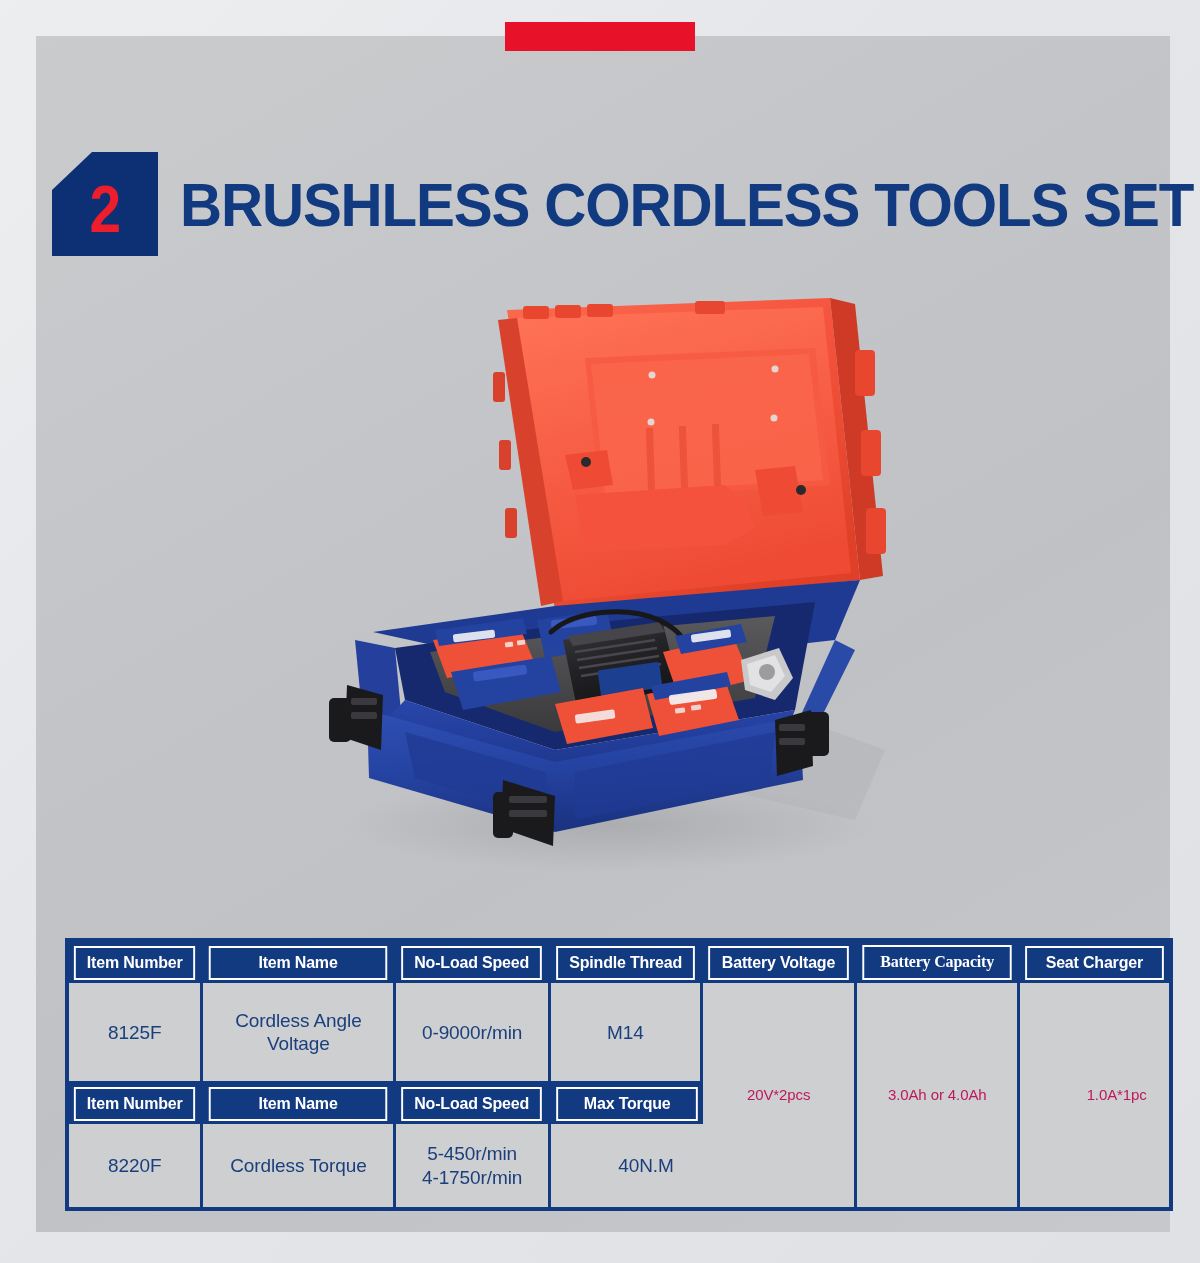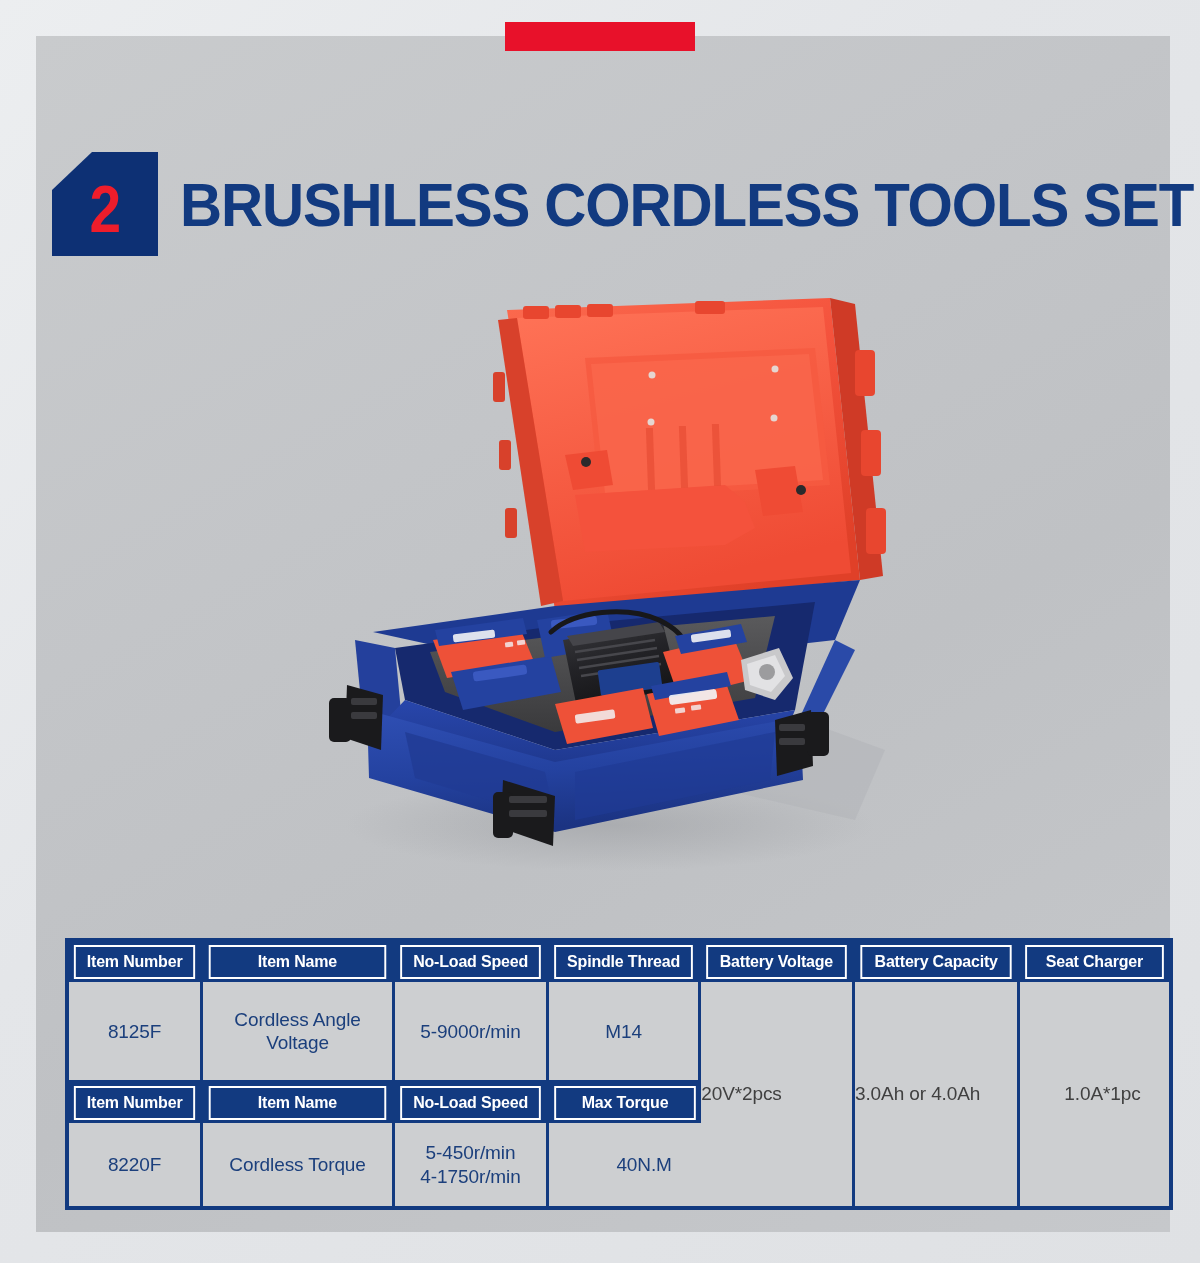--- a/index.html
+++ b/index.html
@@ -81,28 +81,28 @@
     letter-spacing:-.2px;white-space:nowrap;
     transform:scaleX(.97);
   }
   .val{
     color:#1b3f7c;font-size:19px;text-align:center;
     padding:22px 6px;line-height:1.22;letter-spacing:-.1px;
   }
   .val.tall{padding:26px 6px;}
   .val.two{padding:18px 6px;}
   .merged{
-    color:#404040;font-size:19px;text-align:left;
+    color:#be185d;font-size:15px;text-align:center;
     letter-spacing:-.1px;
   }
   .rowline td{border-top:3px solid #123a80;}
 
   
   .c1{width:130px;} .c2{width:212px;} .c3{width:150px;}
-  .c4{width:148px;} .c5{width:150px;} .c6{width:162px;} .c7{width:152px;}
+  .c4{width:148px;} .c5{width:150px;} .c6{width:162px;font-family:Liberation Serif, serif;} .c7{width:152px;}
 </style>
 </head>
 <body>
 
 <div class="page">
 
   <div class="panel"></div>
 
   <div class="red-banner"></div>
 
@@ -311,21 +311,21 @@
           <div class="hdr-inner">Battery Capacity</div>
         </td>
         <td class="hdr c7">
           <div class="hdr-inner">Seat Charger</div>
         </td>
       </tr>
 
       <tr>
         <td class="val tall">8125F</td>
         <td class="val tall">Cordless Angle Voltage</td>
-        <td class="val tall">5-9000r/min</td>
+        <td class="val tall">0-9000r/min</td>
         <td class="val tall">M14</td>
         <td class="merged" rowspan="3">20V*2pcs</td>
         <td class="merged" rowspan="3">3.0Ah or 4.0Ah</td>
         <td class="merged" rowspan="3">1.0A*1pc</td>
       </tr>
 
       <tr class="rowline">
         <td class="hdr">
           <div class="hdr-inner">Item Number</div>
         </td>

